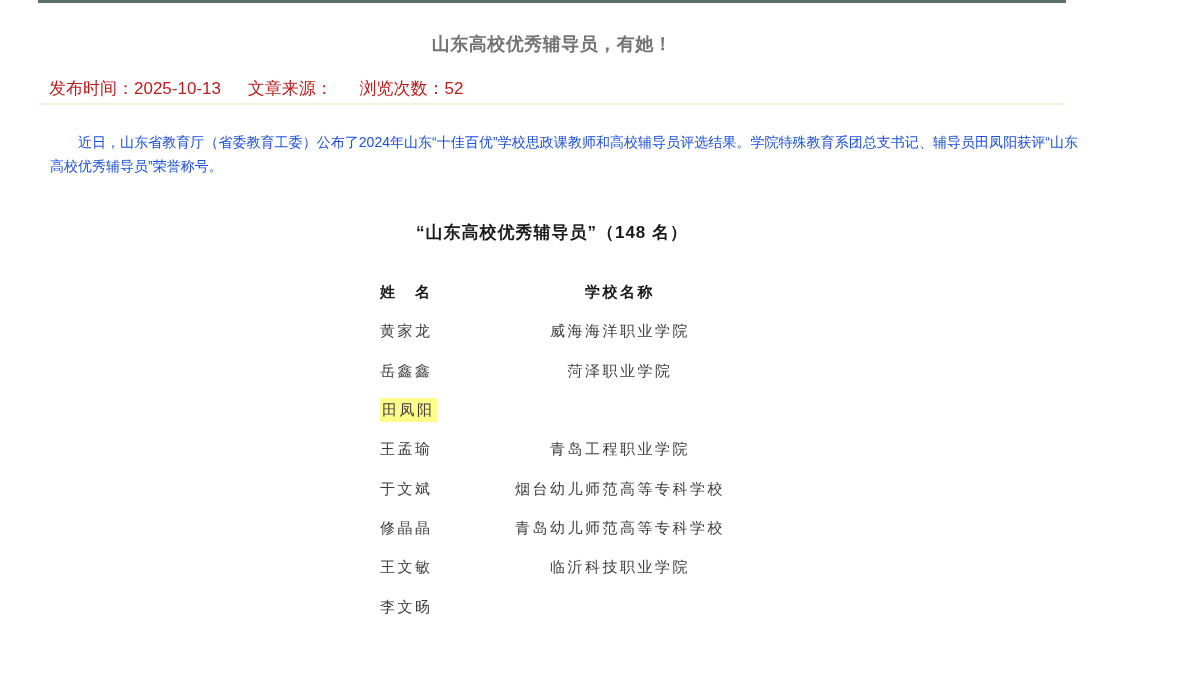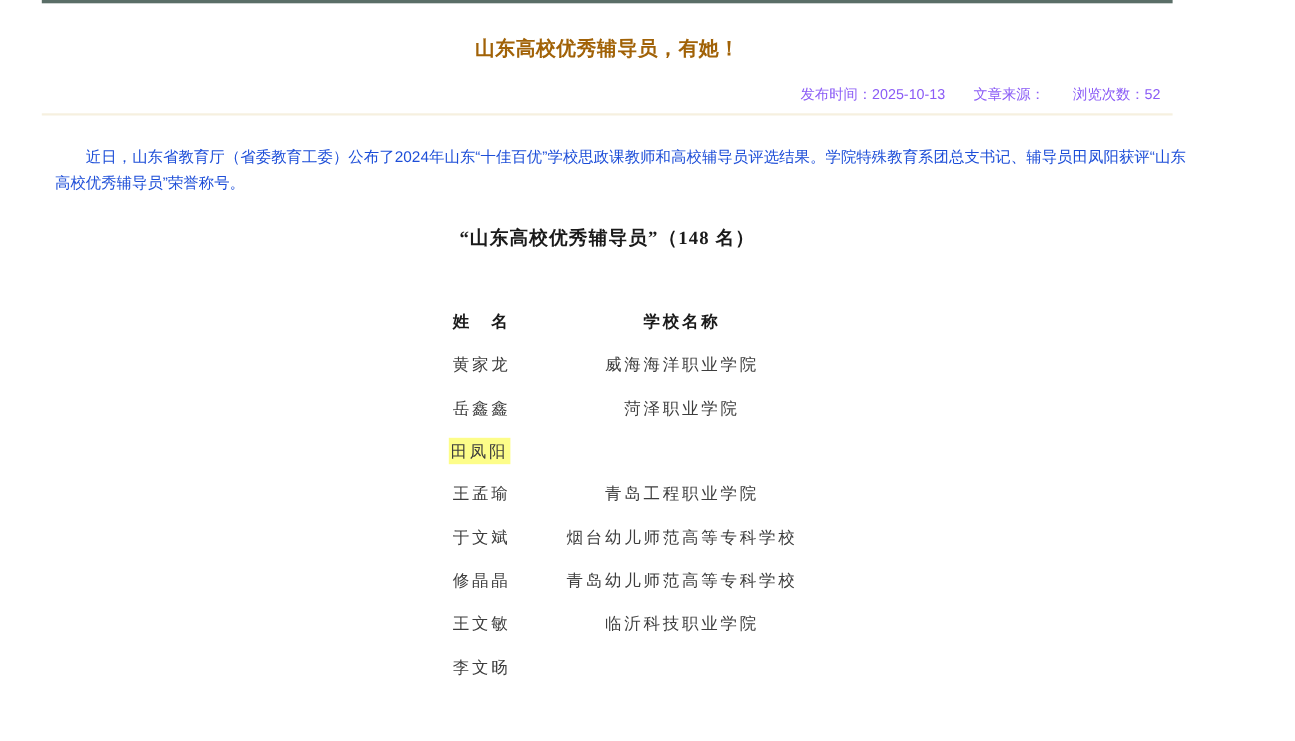--- a/index.html
+++ b/index.html
@@ -8,51 +8,51 @@
   body {
     width:1177px; height:674px; position:relative; overflow:hidden;
     font-family:"Liberation Sans","DejaVu Sans",sans-serif;
   }
   .content {
     position:absolute; left:38px; top:0; width:1028px; height:674px;
     background:#ffffff; border-top:3px solid var(--accent);
   }
   .article-title {
     position:absolute; top:29px; left:0; width:100%;
-    text-align:center; font-size:18px; font-weight:700; color:#a16207;
+    text-align:center; font-size:18px; font-weight:700; color:#737373;
     letter-spacing:0.5px;
   }
   .meta {
     position:absolute; top:74px; left:0; width:100%;
-    text-align:right; font-size:13px; color:#8b5cf6;
+    text-align:left; font-size:17px; color:#b91c1c;
   }
   .meta-item { display:inline-block; margin:0 11px; white-space:nowrap; }
   .divider {
     position:absolute; top:100px; left:0; width:100%; height:2px;
     background:var(--divider);
   }
   .para {
     position:absolute; top:127px; left:12px; width:100%;
     font-size:14px; line-height:24px; color:#1d4ed8;
     text-indent:28px; text-align:justify;
   }
   .list-heading {
-    position:absolute; top:202px; left:0; width:100%;
+    position:absolute; top:218px; left:0; width:100%;
     text-align:center; font-size:17px; font-weight:700; color:#1a1a1a;
-    font-family:Liberation Serif, serif;
+    font-family:Liberation Sans, sans-serif;
     letter-spacing:1px;
   }
   .ctable {
     position:absolute; top:270px; left:342px; width:396px;
     font-family:"DejaVu Serif","Liberation Serif",serif;
     font-size:15px; color:#3d3d3d; letter-spacing:2.5px;
   }
   .trow { display:flex; align-items:center; height:39.3px; }
   .trow.thead { font-weight:700; color:#1a1a1a; }
-  .tname { width:84px; text-align:right; }
+  .tname { width:84px; text-align:left; }
   .tschool { flex:1; text-align:center; }
   .hl { background:var(--hl); padding:3px 2px; }
 </style>
 </head>
 <body>
 
 <div class="content">
 
   <h1 class="article-title">山东高校优秀辅导员，有她！</h1>
 

